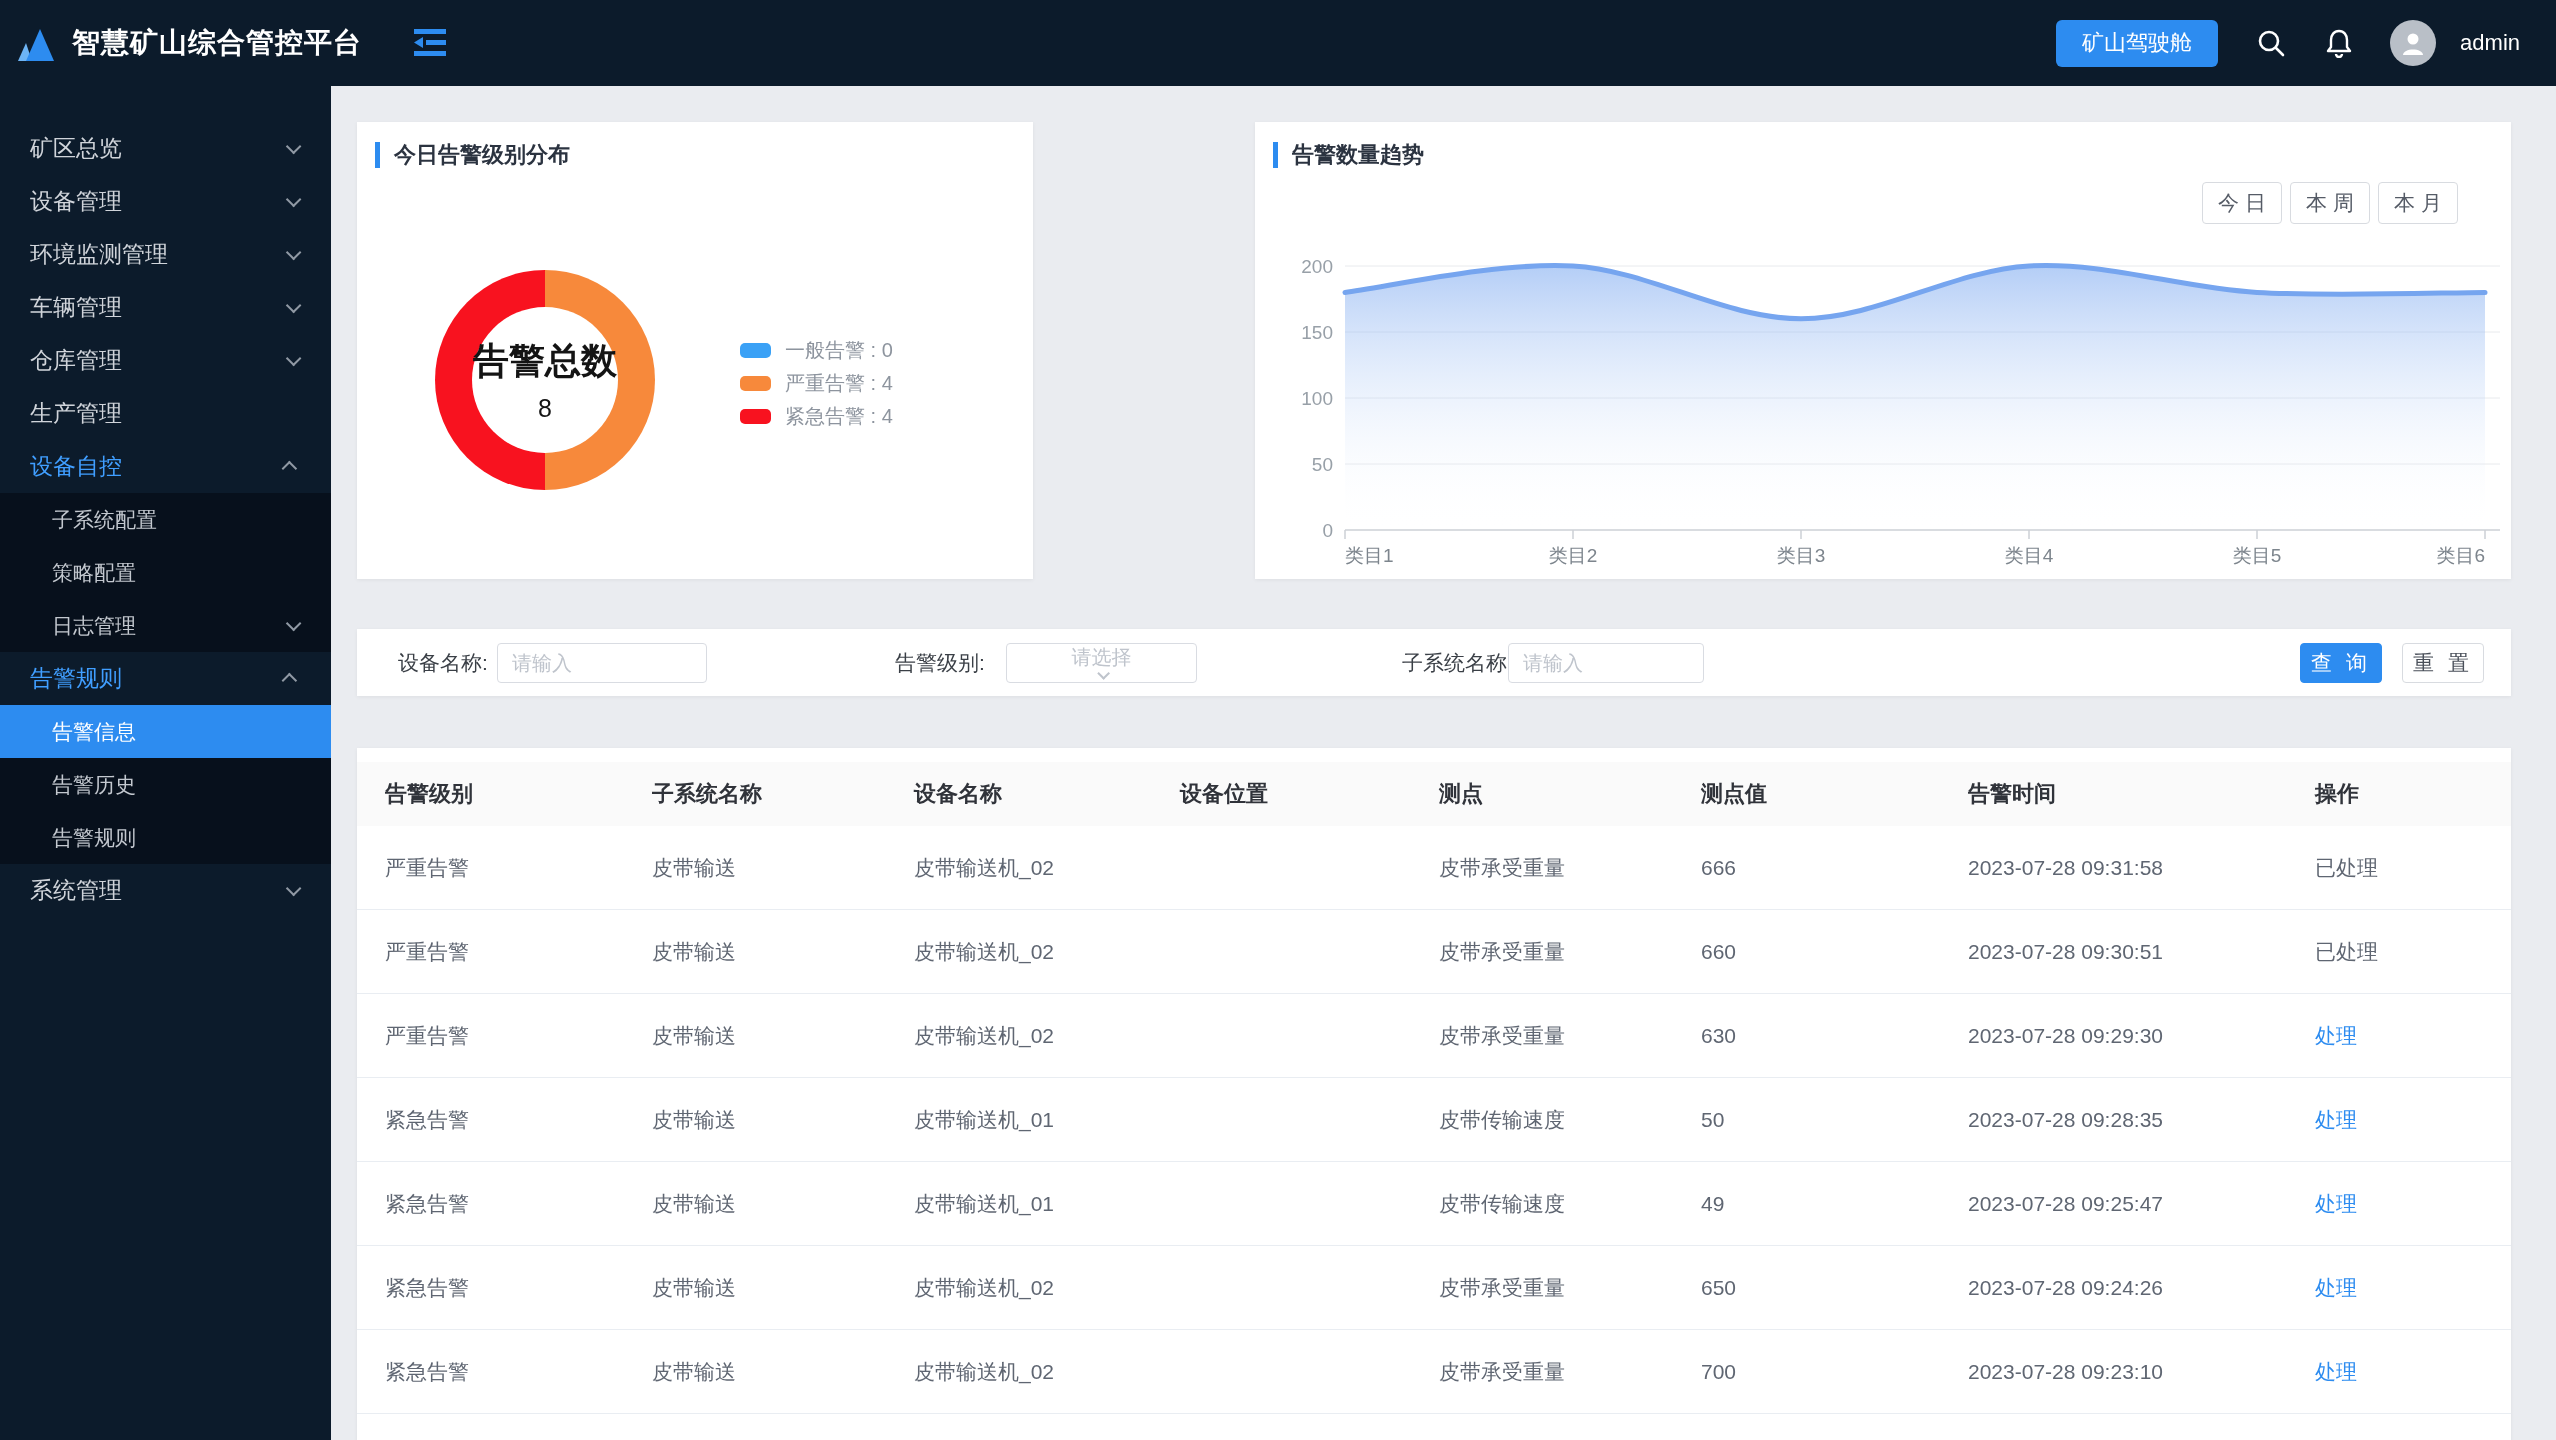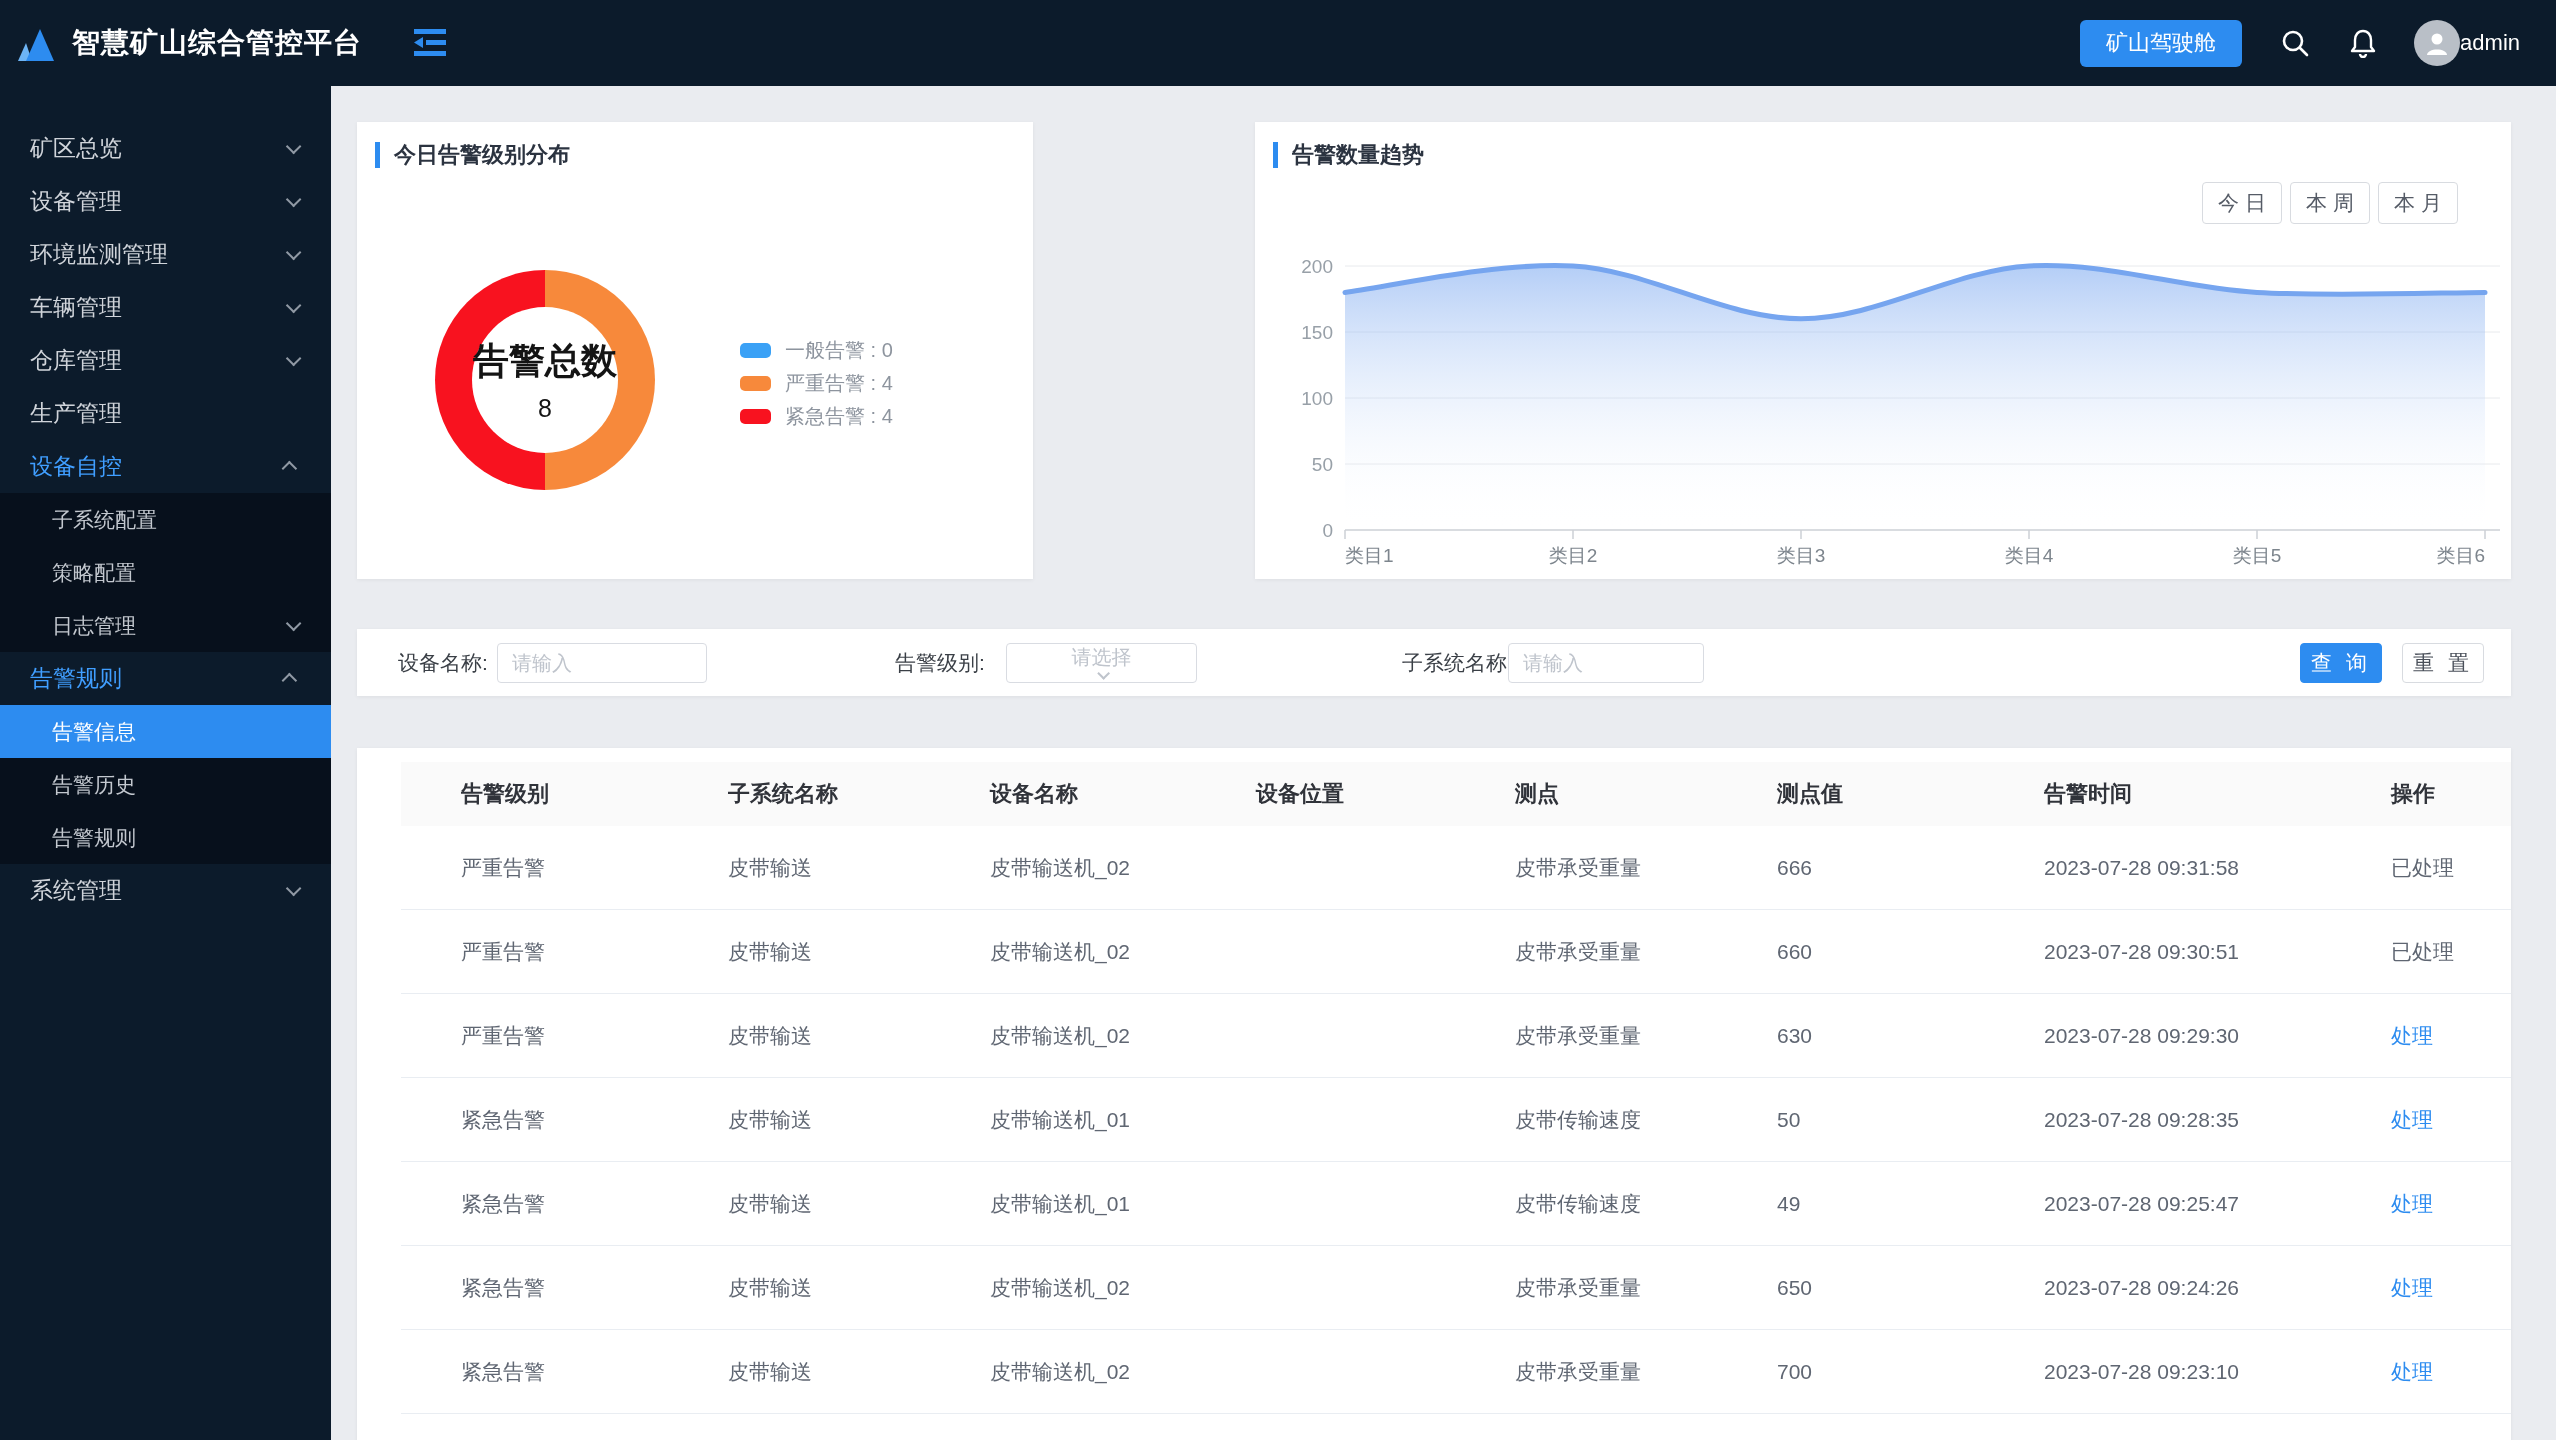--- a/index.html
+++ b/index.html
@@ -8,21 +8,21 @@
 
   
   .topbar { position:absolute; left:0; top:0; width:2556px; height:86px; background:#0c1b2b; display:flex; align-items:center; z-index:30; }
   .logo { margin-left:16px; width:44px; height:44px; }
   .app-title { color:#fff; font-size:28px; font-weight:bold; margin-left:12px; letter-spacing:1px; }
   .collapse-btn { margin-left:50px; width:36px; height:34px; cursor:pointer; }
   .topbar-right { margin-left:auto; display:flex; align-items:center; margin-right:36px; }
   .cockpit-btn { background:#2d8cf0; color:#fff; font-size:22px; border:none; border-radius:6px; height:47px; padding:0 26px; cursor:pointer; }
   .icon-btn { width:30px; height:30px; margin-left:38px; cursor:pointer; }
   .avatar { width:46px; height:46px; border-radius:50%; background:#b9bfc7; margin-left:36px; display:flex; align-items:center; justify-content:center; }
-  .username { color:#fff; font-size:22px; margin-left:0; }
+  .username { color:#fff; font-size:22px; margin-left:24px; }
 
   
   .sidebar { position:absolute; left:0; top:86px; width:331px; height:1354px; background:#0c1b2b; padding-top:36px; z-index:20; }
   .mi { height:53px; display:flex; align-items:center; padding-left:30px; color:#d0d4da; font-size:23px; cursor:pointer; }
   .mi .chev { margin-left:auto; margin-right:34px; }
   .mi.sub { background:#07101c; padding-left:52px; font-size:21px; color:#c3c8cf; }
   .mi.parent-open { color:#409eff; }
   .mi.active { background:#2d8cf0; color:#fff; }
   .chev { width:11px; height:11px; border-right:2px solid #9099a4; border-bottom:2px solid #9099a4; display:inline-block; }
   .chev.down { transform:rotate(45deg) translateY(-3px); }
@@ -55,21 +55,21 @@
   .f-input { position:absolute; top:14px; height:40px; border:1px solid #d9dce2; border-radius:4px; font-size:20px; color:#333; padding:0 14px; outline:none; font-family:inherit; background:#fff; }
   .f-input::placeholder { color:#bfc4cc; }
   .f-select { display:flex; align-items:center; justify-content:flex-start; cursor:pointer;flex-direction:column; }
   .f-select .ph { color:#bfc4cc; font-size:20px; }
   .btn { position:absolute; top:14px; height:40px; width:82px; border-radius:4px; font-size:21px; cursor:pointer; }
   .btn.primary { background:#2d8cf0; border:1px solid #2d8cf0; color:#fff; letter-spacing:4px; }
   .btn.plain { background:#fff; border:1px solid #d8dbe0; color:#4a505a; letter-spacing:4px; }
 
   
   #table-card { left:357px; top:748px; width:2154px; height:760px; padding-top:14px; }
-  .trow { display:grid; grid-template-columns:267px 262px 266px 259px 262px 267px 347px auto; padding-left:60px; align-items:center;margin-left:44px; }
+  .trow { display:grid; grid-template-columns:267px 262px 266px 259px 262px 267px 347px auto; padding-left:28px; align-items:center; }
   .thead { height:64px; background:#fafafa; }
   .thead div { font-size:22px; font-weight:bold; color:#30333a; }
   .tbody-row { height:84px; border-bottom:1px solid #e9edf2; }
   .tbody-row div { font-size:21px; color:#5f6672; }
   .action-link { color:#2d8cf0 !important; cursor:pointer; }
 </style>
 </head>
 <body>
 
 <header class="topbar">

